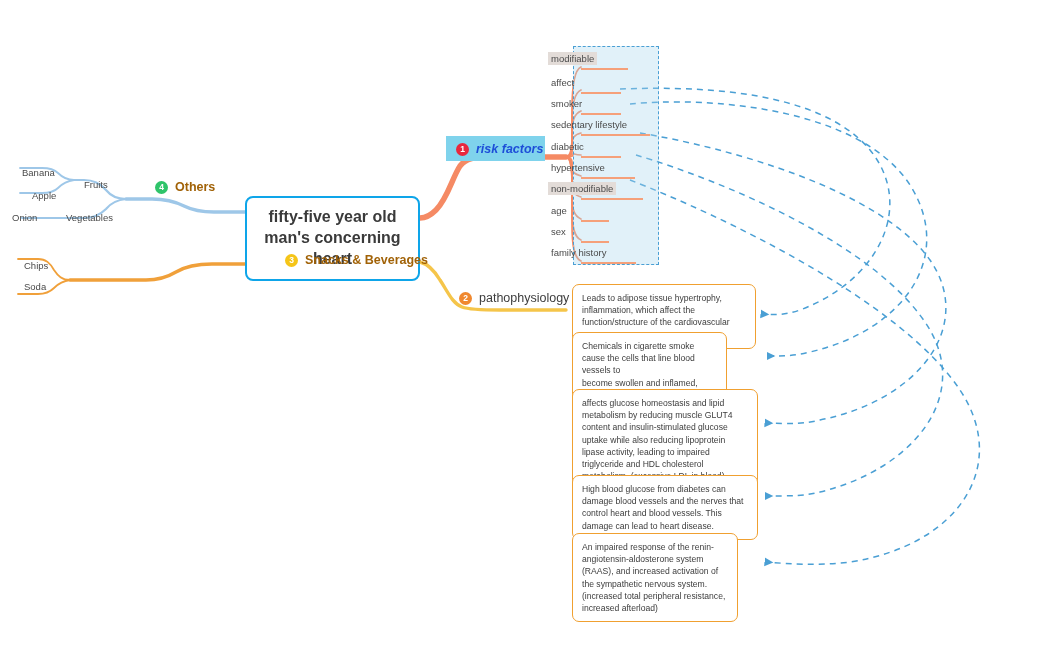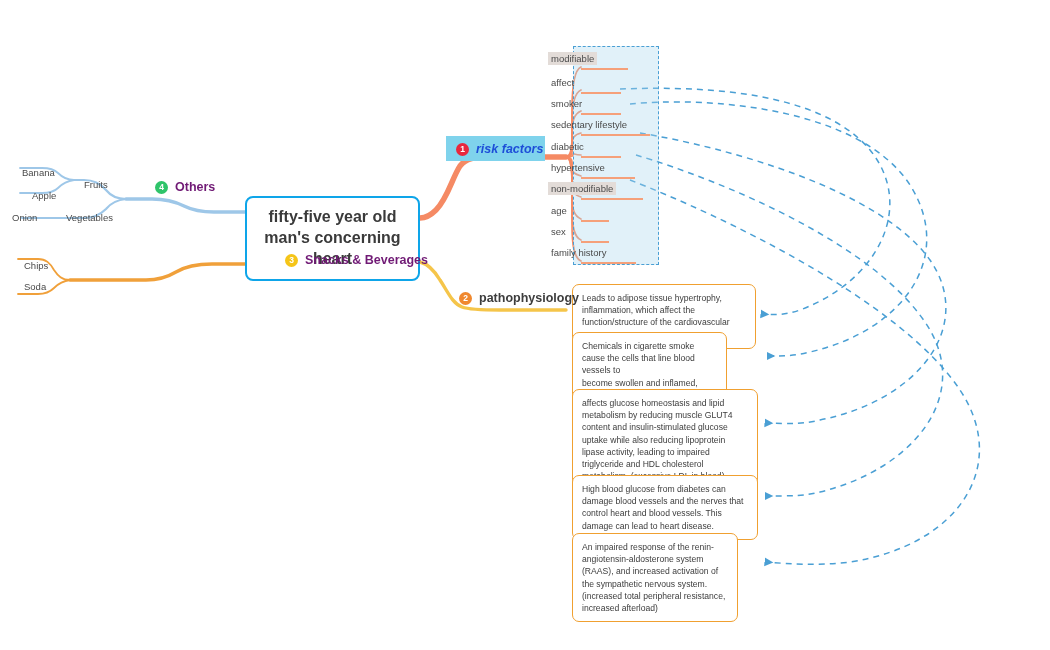--- a/index.html
+++ b/index.html
@@ -24,35 +24,35 @@
   .central-text{
     font-size:16px;font-weight:bold;color:#3a3a3a;
     text-align:center;line-height:1.3;padding:0 8px;
   }
 
   
   .branch-label{
     position:absolute;display:flex;align-items:center;gap:7px;
     z-index:7;white-space:nowrap;
   }
-  .branch-label .txt{font-size:12.5px;color:#701a75;font-weight:bold;}
+  .branch-label .txt{font-size:12.5px;color:#a16207;font-weight:bold;}
   .badge{
     width:13px;height:13px;border-radius:50%;
     display:inline-flex;align-items:center;justify-content:center;
     color:#fff;font-size:8.5px;font-weight:bold;line-height:1;
     flex:0 0 auto;
   }
   #lbl-risk{left:456px;top:142px;}
   #lbl-risk .txt{color:#1d4ed8;font-style:italic;}
   .risk-hl{
     position:absolute;left:446px;top:136px;width:99px;height:25px;
     background:#7fd3ec;z-index:5;
   }
   #lbl-patho{left:459px;top:291px;}
-  #lbl-patho .txt{font-weight:bold;font-size:12.5px;color:#3d3d3d;}
+  #lbl-patho .txt{font-weight:normal;font-size:12.5px;color:#3d3d3d;}
   #lbl-snacks{left:285px;top:253px;}
   #lbl-others{left:155px;top:180px;}
 
   
   .risk-box{
     position:absolute;left:573px;top:46px;width:86px;height:219px;
     border:1.6px dashed #4a9fd4;background:rgba(168,214,238,.35);
     box-sizing:border-box;z-index:2;
   }
   .rf-item{

